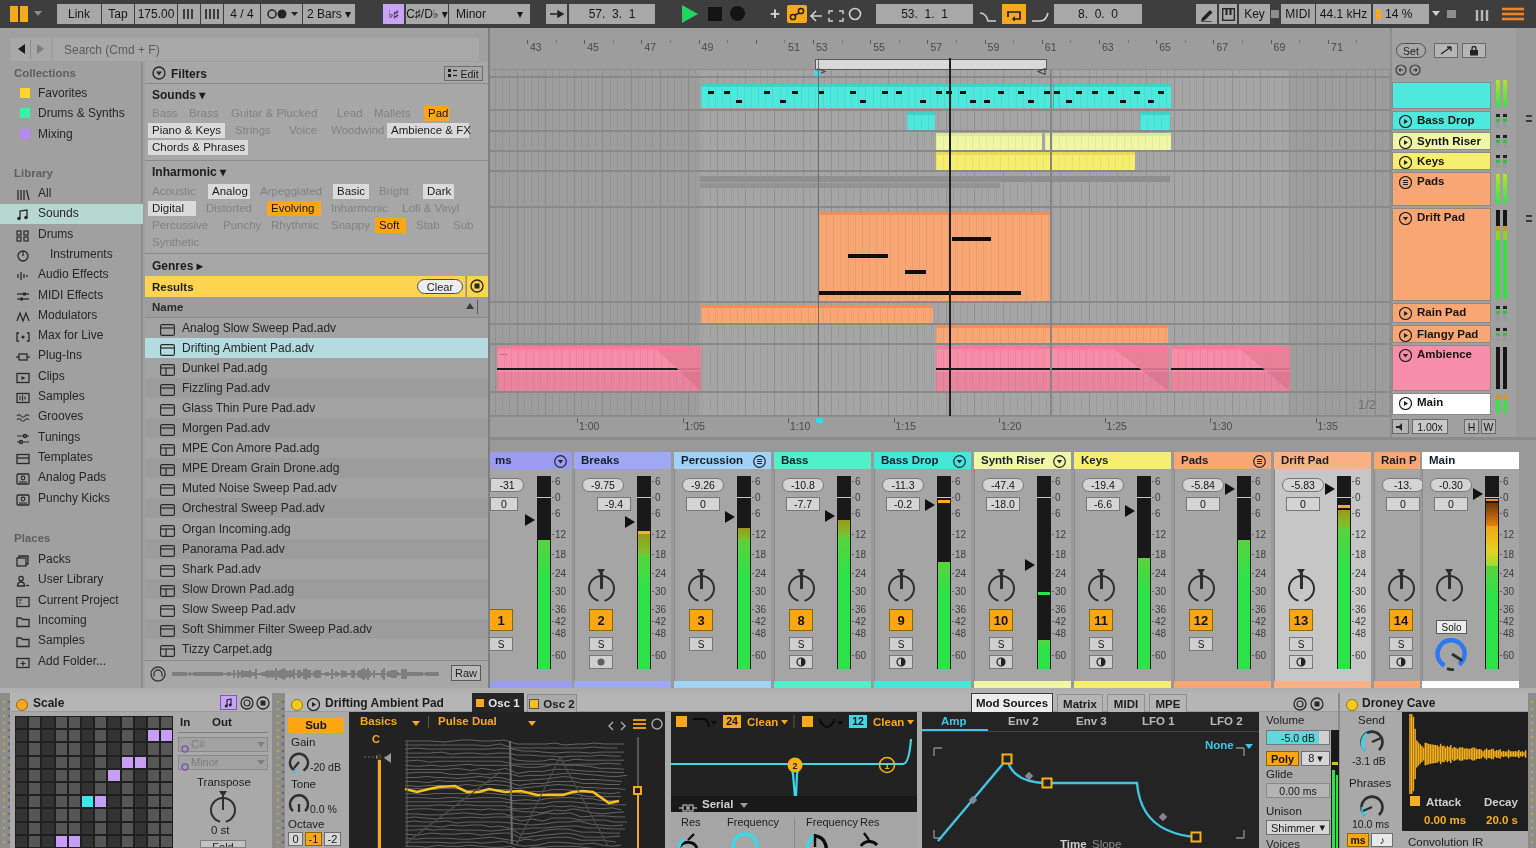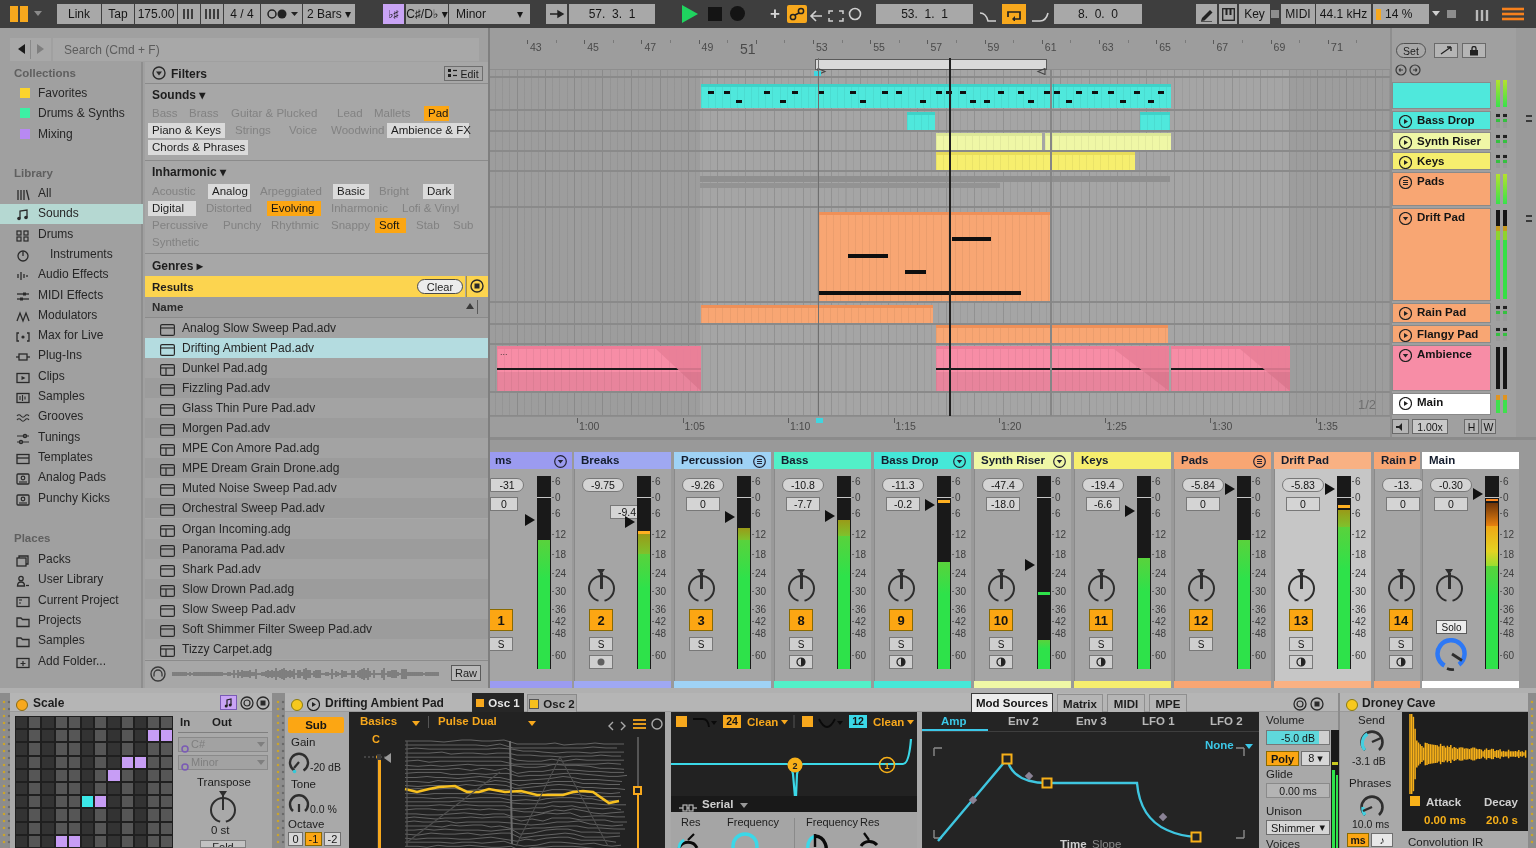--- a/index.html
+++ b/index.html
@@ -264,21 +264,21 @@
 <div class="it" style="left:38px;top:572.3px">User Library</div>
 <div style="left:16px;top:593.6px"><svg width="14" height="12">
       <rect x="1" y="1.5" width="12" height="9" fill="none" stroke="#2a2a2a" stroke-width="1.3"></rect>
       <line x1="3" y1="4" x2="6" y2="4" stroke="#2a2a2a" stroke-width="1.1"></line>
       <line x1="3" y1="7" x2="5" y2="7" stroke="#2a2a2a" stroke-width="1.1"></line>
     </svg></div>
 <div class="it" style="left:38px;top:592.6px">Current Project</div>
 <div style="left:16px;top:613.9px"><svg width="14" height="12">
       <path d="M1 10.5 V2 h4 l1.5 1.5 H13 v7z" fill="none" stroke="#2a2a2a" stroke-width="1.3"></path>
     </svg></div>
-<div class="it" style="left:38px;top:612.9px">Projects</div>
+<div class="it" style="left:38px;top:612.9px">Incoming</div>
 <div style="left:16px;top:634.2px"><svg width="14" height="12">
       <path d="M1 10.5 V2 h4 l1.5 1.5 H13 v7z" fill="none" stroke="#2a2a2a" stroke-width="1.3"></path>
     </svg></div>
 <div class="it" style="left:38px;top:633.2px">Samples</div>
 <div style="left:16px;top:654.5px"><svg width="14" height="12">
       <rect x="1" y="1.5" width="12" height="9" fill="none" stroke="#2a2a2a" stroke-width="1.3"></rect>
       <path d="M7 4 v5 M4.5 6.5 h5" stroke="#2a2a2a" stroke-width="1.2"></path>
     </svg></div>
 <div class="it" style="left:38px;top:653.5px">Add Folder...</div>
 <div style="left:145px;top:62px;width:343px;height:626px;background:#a7a7a7"></div>
@@ -616,21 +616,21 @@
 <div style="left:584.2px;top:40px;width:1px;height:4px;background:#5a5a5a"></div>
 <div class="t" style="left:587.2px;top:41px;font-size:10.5px;color:#4a4a4a">45</div>
 <div style="left:612.8000000000001px;top:40px;width:1px;height:3px;background:#7a7a7a"></div>
 <div style="left:641.4px;top:40px;width:1px;height:4px;background:#5a5a5a"></div>
 <div class="t" style="left:644.4px;top:41px;font-size:10.5px;color:#4a4a4a">47</div>
 <div style="left:670.0px;top:40px;width:1px;height:3px;background:#7a7a7a"></div>
 <div style="left:698.6px;top:40px;width:1px;height:4px;background:#5a5a5a"></div>
 <div class="t" style="left:701.6px;top:41px;font-size:10.5px;color:#4a4a4a">49</div>
 <div style="left:727.2px;top:40px;width:1px;height:3px;background:#7a7a7a"></div>
 <div style="left:755.8px;top:40px;width:1px;height:4px;background:#5a5a5a"></div>
-<div class="t" style="left:740px;top:41px;font-size:14px;color:#4a4a4a">51</div>
+<div class="t" style="left:788px;top:41px;font-size:11px;color:#4a4a4a">51</div>
 <div style="left:784.4px;top:40px;width:1px;height:3px;background:#7a7a7a"></div>
 <div style="left:813.0px;top:40px;width:1px;height:4px;background:#5a5a5a"></div>
 <div class="t" style="left:816.0px;top:41px;font-size:10.5px;color:#4a4a4a">53</div>
 <div style="left:841.6px;top:40px;width:1px;height:3px;background:#7a7a7a"></div>
 <div style="left:870.2px;top:40px;width:1px;height:4px;background:#5a5a5a"></div>
 <div class="t" style="left:873.2px;top:41px;font-size:10.5px;color:#4a4a4a">55</div>
 <div style="left:898.8000000000001px;top:40px;width:1px;height:3px;background:#7a7a7a"></div>
 <div style="left:927.4000000000001px;top:40px;width:1px;height:4px;background:#5a5a5a"></div>
 <div class="t" style="left:930.4000000000001px;top:41px;font-size:10.5px;color:#4a4a4a">57</div>
 <div style="left:956.0000000000001px;top:40px;width:1px;height:3px;background:#7a7a7a"></div>
@@ -917,21 +917,21 @@
 <div style="left:551.5px;top:633px;width:2.5px;height:1px;background:#5f5f5f"></div>
 <div class="t" style="left:555px;top:650px;font-size:10px;color:#3d3d3d">60</div>
 <div style="left:551.5px;top:655px;width:2.5px;height:1px;background:#5f5f5f"></div>
 <div style="left:489px;top:609px;width:24px;height:22px;background:#fca613;border:1px solid #8a6a00;display:flex;align-items:center;justify-content:center;font-size:13px;font-weight:bold;color:#141414">1</div>
 <div style="left:489px;top:637px;width:24px;height:14px;background:#cfcfcf;border:1px solid #787878;display:flex;align-items:center;justify-content:center;font-size:10px;color:#141414">S</div>
 <div style="left:574px;top:452px;width:97px;height:236px;background:#a5a5a5;border-left:1px solid #8a8a8a"></div>
 <div style="left:574px;top:452px;width:97px;height:17px;background:#9fa8f2"></div>
 <div class="t" style="left:581px;top:454px;font-size:11.5px;font-weight:bold;color:#141d2e">Breaks</div>
 <div style="left:574px;top:681px;width:97px;height:7px;background:#9fa8f2"></div>
 <div class="vb" style="left:582px;top:478px;width:42px;height:14px;border-radius:7px">-9.75</div>
-<div class="vb" style="left:610px;top:497px;width:34px;height:14px;margin-top:8px;">-9.4</div>
+<div class="vb" style="left:597px;top:497px;width:34px;height:14px;">-9.4</div>
 <div style="left:625px;top:516px;width:0;height:0;border-top:6px solid transparent;border-bottom:6px solid transparent;border-left:10px solid #111"></div>
 <div style="left:637px;top:476px;width:14px;height:193px;background:#191919"></div>
 <div style="left:637px;top:497px;width:14px;height:1px;background:rgba(255,255,255,0.75)"></div>
 <div style="left:638px;top:531px;width:12px;height:2.5px;background:#ffb021"></div>
 <div style="left:638px;top:534px;width:12px;height:20px;background:linear-gradient(#9a9a18,#7ec22c)"></div>
 <div style="left:638px;top:554px;width:12px;height:115px;background:linear-gradient(#59d23c,#2ee24a 30%)"></div>
 <div class="t" style="left:655px;top:476px;font-size:10px;color:#3d3d3d">6</div>
 <div style="left:651.5px;top:481px;width:2.5px;height:1px;background:#5f5f5f"></div>
 <div class="t" style="left:655px;top:492px;font-size:10px;color:#3d3d3d">0</div>
 <div style="left:651.5px;top:497px;width:2.5px;height:1px;background:#5f5f5f"></div>

